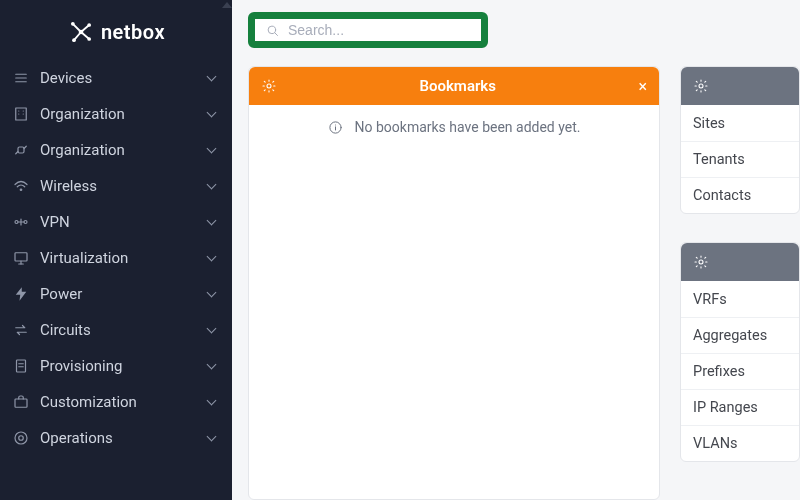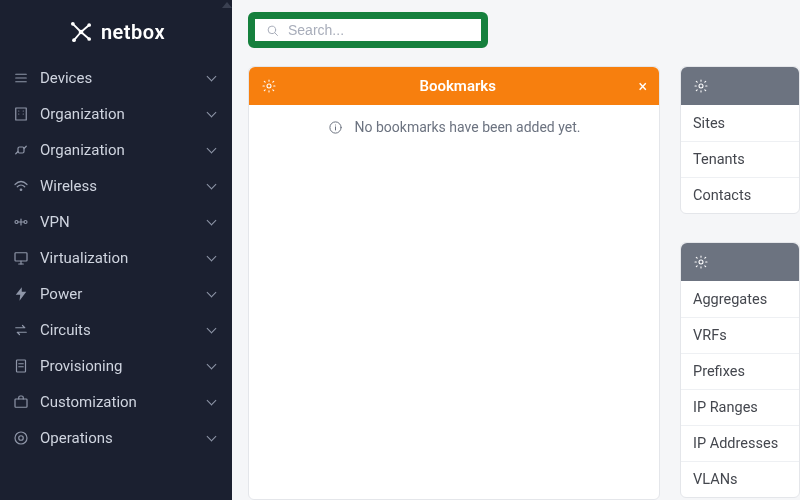--- a/index.html
+++ b/index.html
@@ -270,33 +270,30 @@
         <header class="panel-head head-gray">
           <span class="head-icon">
             <svg viewBox="0 0 24 24">
                 <circle cx="12" cy="12" r="3"></circle>
                 <path d="M12 3v2M12 19v2M4.9 4.9l1.4 1.4M17.7 17.7l1.4 1.4M3 12h2M19 12h2M4.9 19.1l1.4-1.4M17.7 6.3l1.4-1.4"></path>
               </svg>
           </span>
         </header>
         <ul class="list">
           <li>
+              <span>VRFs</span>
+            </li>
+          <li>
               <span>Aggregates</span>
             </li>
           <li>
-              <span>VRFs</span>
-            </li>
-          <li>
               <span>Prefixes</span>
             </li>
           <li>
               <span>IP Ranges</span>
-            </li>
-          <li>
-              <span>IP Addresses</span>
             </li>
           <li>
               <span>VLANs</span>
             </li>
         </ul>
       </section>
     </div>
 
   </div>
 </main>

